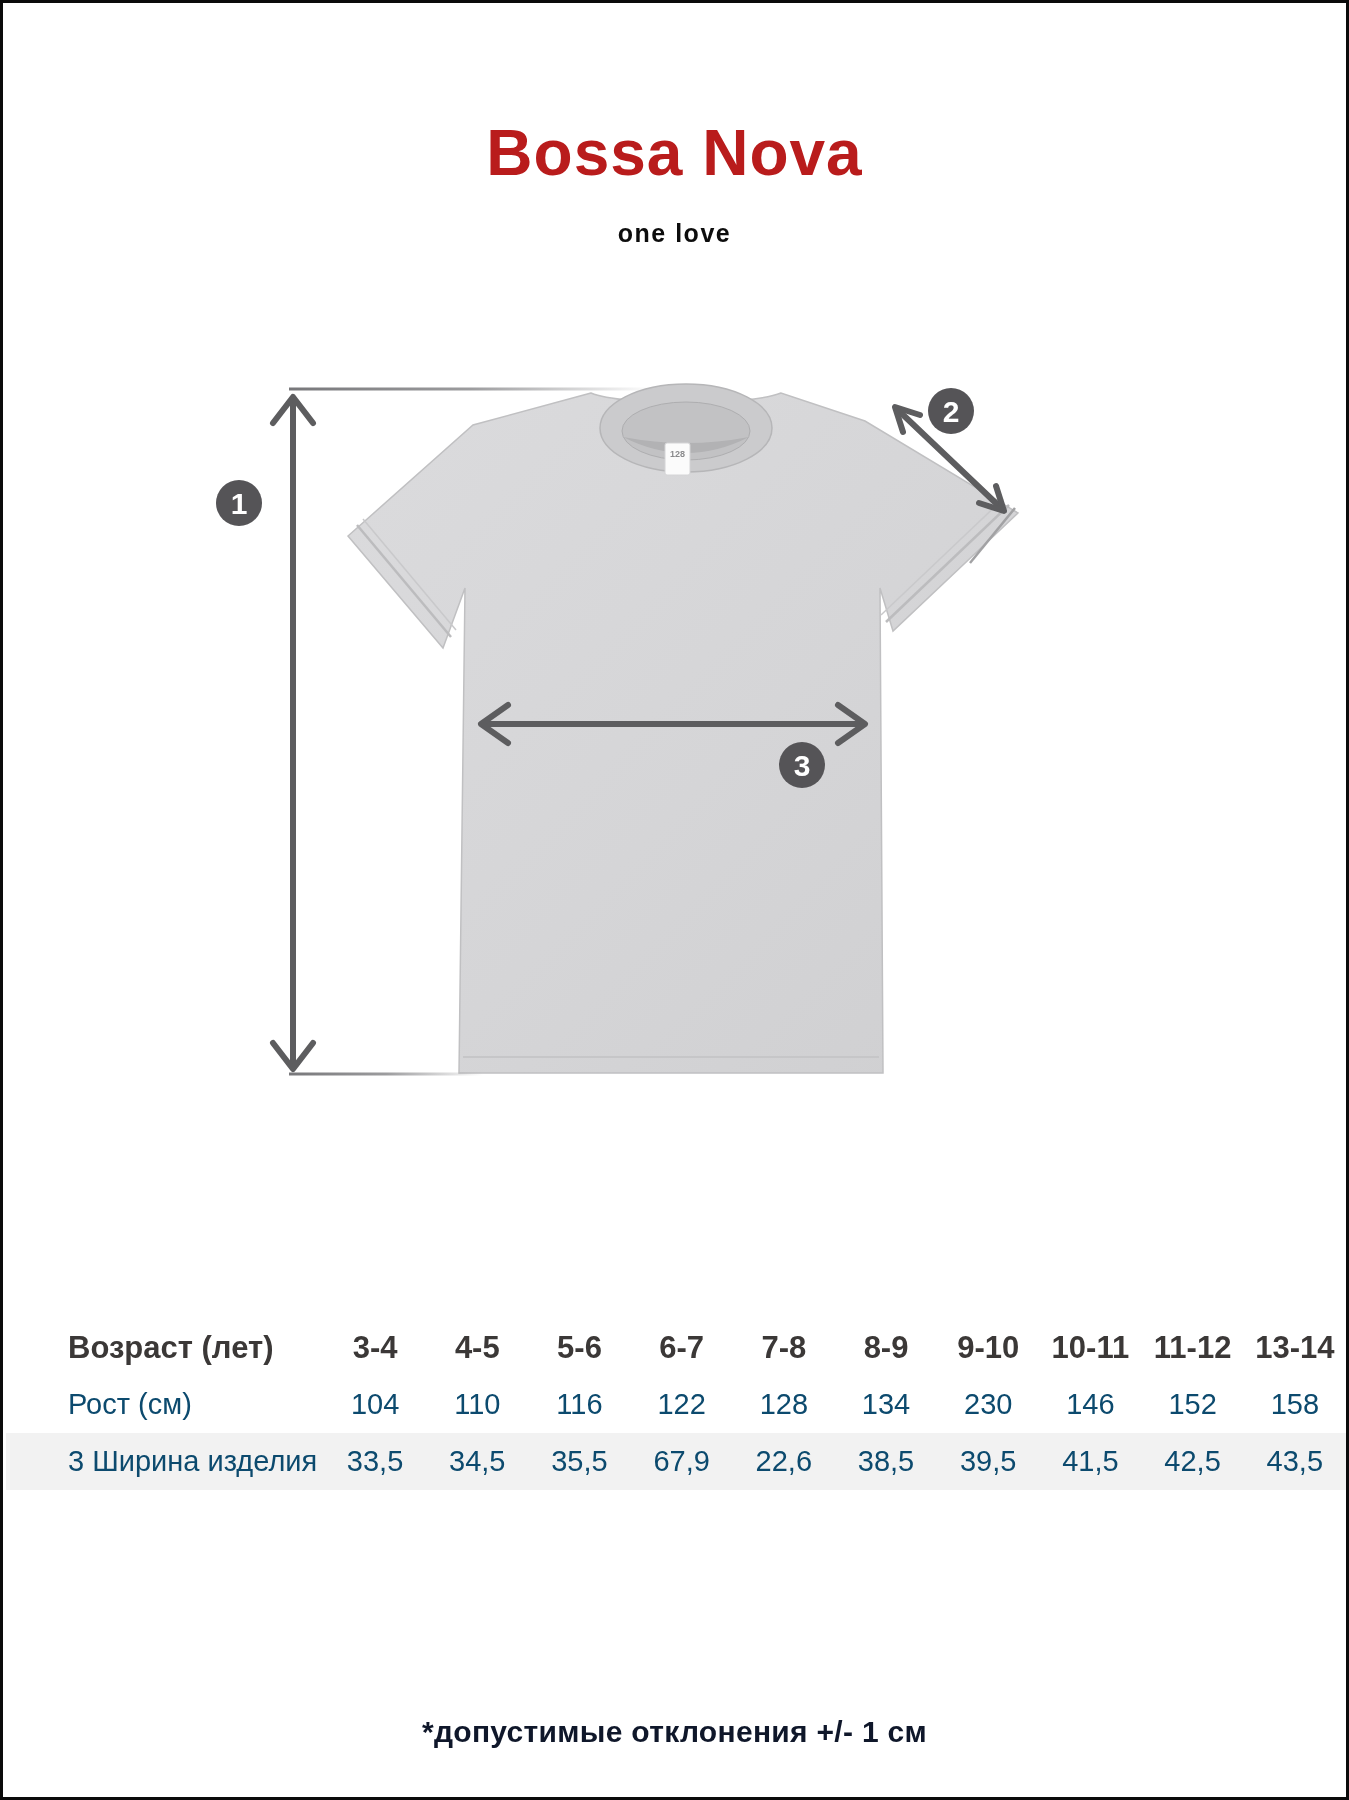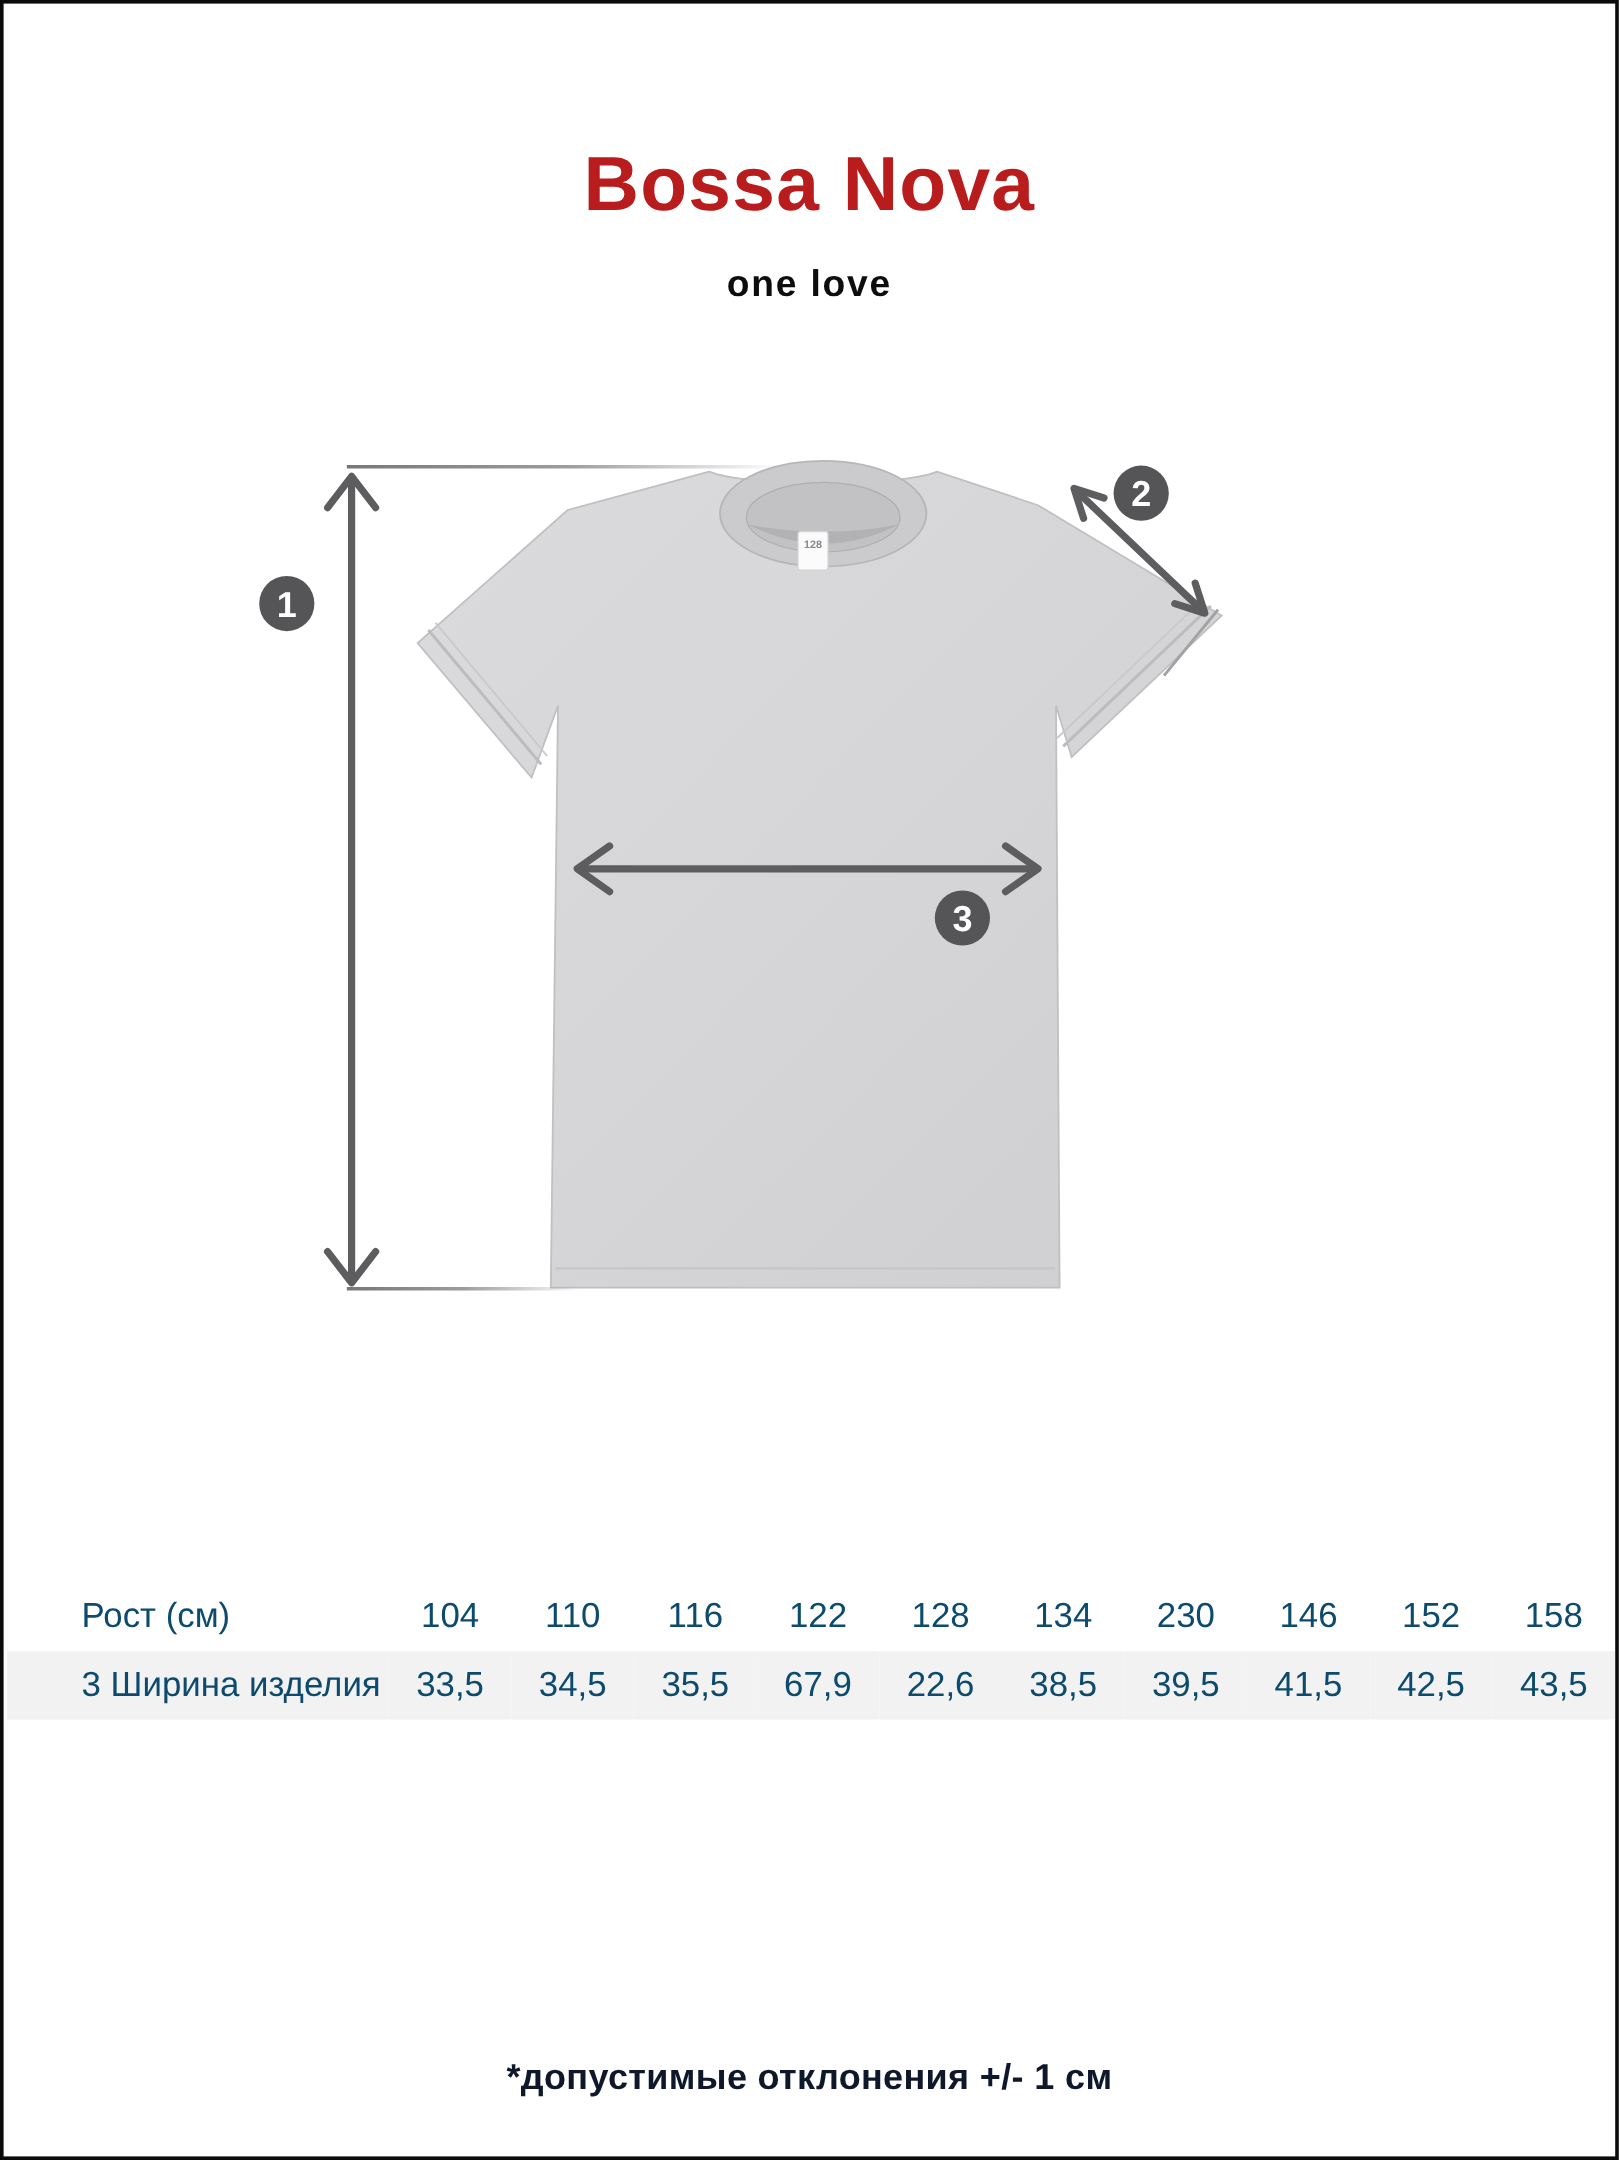--- a/index.html
+++ b/index.html
@@ -7,21 +7,21 @@
     width:1349px;height:1800px;position:relative;background:#ffffff;
     border:3px solid #0a0a0a;box-sizing:border-box;overflow:hidden;
     font-family:"Liberation Sans",sans-serif;
   }
   .brand-title{
     position:absolute;left:0;top:118px;width:100%;text-align:center;
     font-size:64px;font-weight:700;color:#b91c1c;letter-spacing:1px;line-height:1;
   }
   .brand-subtitle{
     position:absolute;left:0;top:218px;width:100%;text-align:center;
-    font-size:31px;font-weight:600;color:#0d0d0d;letter-spacing:1.5px;line-height:1;
+    font-size:25px;font-weight:600;color:#0d0d0d;letter-spacing:1.5px;line-height:1;
   }
   .shirt-svg{position:absolute;left:300px;top:370px;width:720px;height:710px;}
   .arrows-svg{position:absolute;left:180px;top:370px;width:860px;height:720px;}
   .size-table{
     position:absolute;left:3px;top:1316px;width:1340px;
     border-collapse:collapse;table-layout:fixed;
   }
   .size-table tr{height:57px;}
   .size-table td,.size-table th{
     padding:0;margin:0;font-weight:400;font-size:29px;color:#0c4a6e;
@@ -129,20 +129,33 @@
       <col>
       <col>
       <col>
       <col>
       <col>
       <col>
       <col>
       <col>
   </colgroup>
   <tbody id="size-table-body">
+      <tr class="header-row">
+        <th class="label-cell">Возраст (лет)</th>
+        <th>3-4</th>
+        <th>4-5</th>
+        <th>5-6</th>
+        <th>6-7</th>
+        <th>7-8</th>
+        <th>8-9</th>
+        <th>9-10</th>
+        <th>10-11</th>
+        <th>11-12</th>
+        <th>13-14</th>
+      </tr>
       <tr>
         <td class="label-cell">Рост (см)</td>
         <td>104</td>
         <td>110</td>
         <td>116</td>
         <td>122</td>
         <td>128</td>
         <td>134</td>
         <td>230</td>
         <td>146</td>

